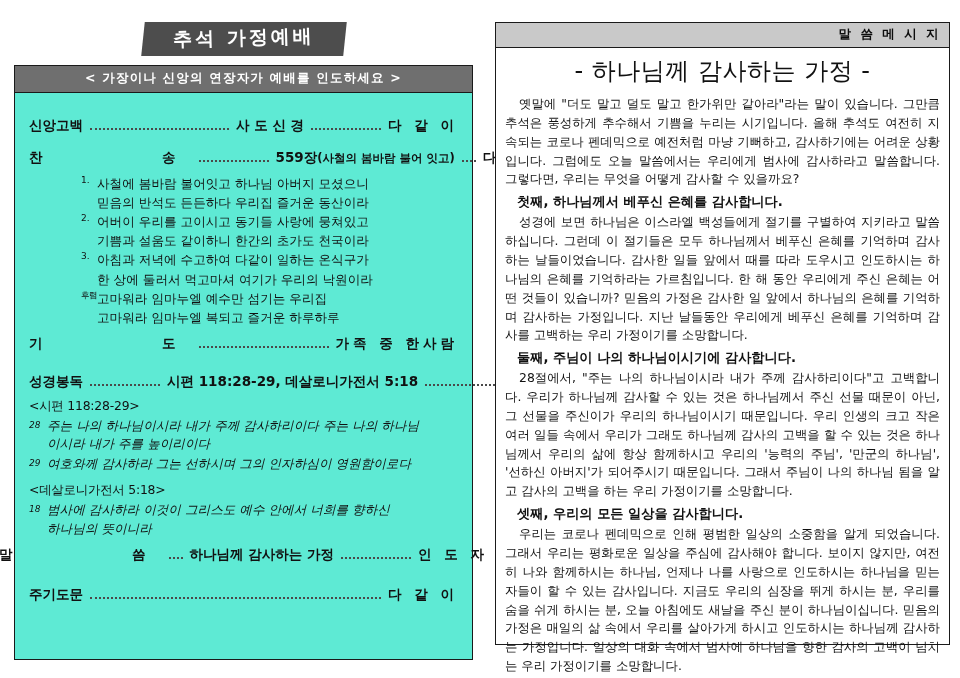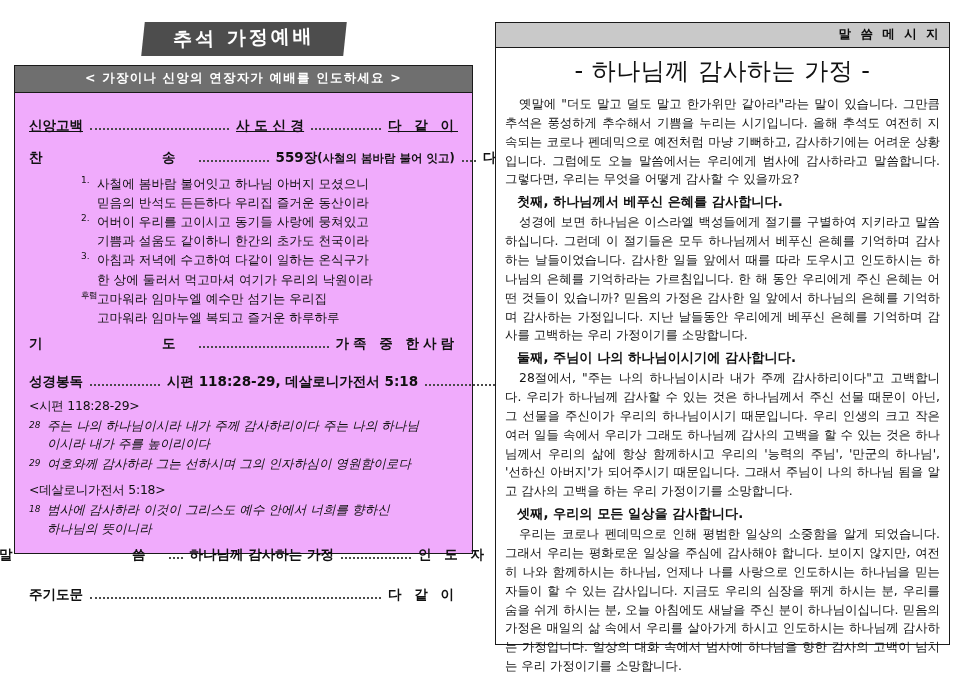--- a/index.html
+++ b/index.html
@@ -47,22 +47,22 @@
   }
   .title-banner span {
     display: inline-block;
     transform: skewX(6deg) rotate(-1.5deg);
   }
 
   .order-box {
     margin: 9px 14px 0 14px;
     border: 1.5px solid #1a1a1a;
     box-sizing: border-box;
-    height: 489px;
-    background: #f0abfc;
+    height: 595px;
+    background: #5eead4;
   }
   .subtitle-bar {
     background: #6f6f6f;
     color: #ffffff;
     text-align: center;
     font-size: 12.5px;
     font-weight: 700;
     letter-spacing: 1.2px;
     padding: 4px 0 5px 0;
     border-bottom: 1px solid #1a1a1a;
@@ -227,21 +227,21 @@
         <span>추석  가정예배</span>
       </div>
     </div>
 
     <div class="order-box">
 
       <div class="subtitle-bar">&lt; 가장이나 신앙의 연장자가 예배를 인도하세요 &gt;</div>
 
       <div class="order-body">
 
-        <div class="order-line" style="margin-top:10px;margin-bottom:14px;text-decoration:underline;">
+        <div class="order-line" style="margin-top:10px;margin-bottom:14px;">
           <span class="ol-label">신앙고백</span>
           <span class="dots"></span>
           <span class="ol-center">사 도 신 경</span>
           <span class="dots short"></span>
           <span class="ol-right sp3">다 같 이</span>
         </div>
 
         <div class="order-line" style="margin-bottom:2px;">
           <span class="ol-label wide2">찬     송</span>
           <span class="dots short"></span>

